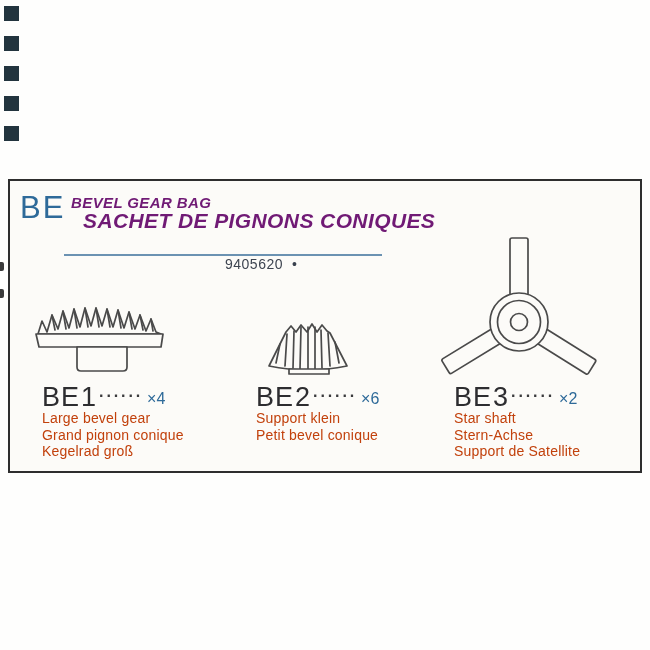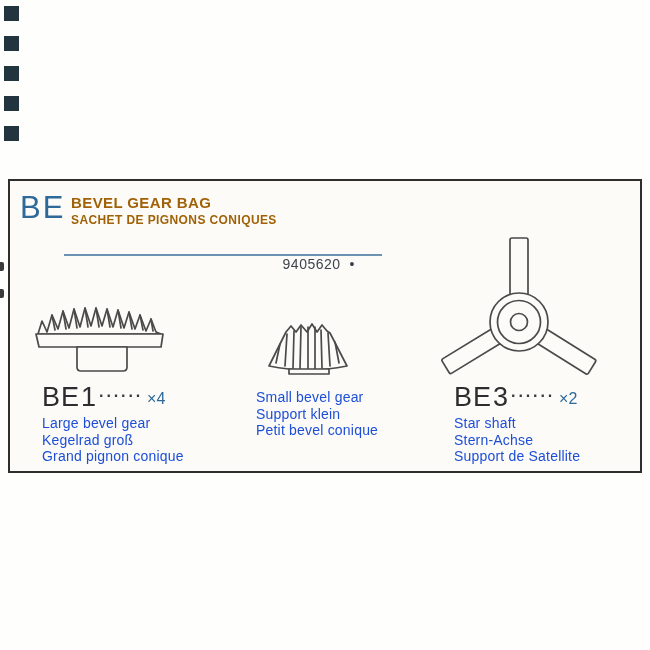--- a/index.html
+++ b/index.html
@@ -14,45 +14,45 @@
   .edge-frag{position:absolute;left:0;width:4px;height:9px;background:#3a3a3a;border-radius:0 2px 2px 0;}
   
   .panel{
     position:absolute;left:8px;top:179px;width:630px;height:290px;
     background:#fcfbf8;border:2px solid #2e2e2e;
   }
   .bag-code{
     position:absolute;left:10px;top:11px;
     font-size:31px;font-weight:500;letter-spacing:2px;color:#2e6a99;line-height:1;
   }
-  .titles{position:absolute;left:61px;top:13px;color:#a16207;font-weight:bold;}
+  .titles{position:absolute;left:61px;top:13px;color:#701a75;font-weight:bold;font-style:italic;}
   .title-line1,.title-line2{font-size:15px;letter-spacing:.4px;line-height:17px;}
-  .title-line3{font-size:12px;letter-spacing:.4px;line-height:19px;}
+  .title-line3{font-size:21px;letter-spacing:.4px;line-height:19px;margin-left:12px;}
   .title-underline{position:absolute;left:54px;top:73px;width:318px;height:2px;background:#6b92b2;}
   .item-number-row{
-    position:absolute;left:215px;top:75px;width:130px;text-align:right;
+    position:absolute;left:215px;top:75px;width:130px;text-align:left;
     font-size:14px;color:#3d4450;letter-spacing:.5px;
   }
   .item-number-bullet{margin-left:9px;font-size:14px;color:#39414e;}
   
   .drawings{position:absolute;left:0;top:0;width:650px;height:650px;pointer-events:none;}
   
   .part-col{position:absolute;top:384px;width:205px;}
   .part-col.c1{left:42px;}
   .part-col.c2{left:256px;}
   .part-col.c3{left:454px;}
   .part-code-row{white-space:nowrap;color:#2d2d30;}
   .part-code{font-size:27px;line-height:26px;letter-spacing:1px;}
   .part-index{font-size:27px;line-height:26px;margin-left:1px;}
   .leader-dots{
     display:inline-block;font-size:16px;font-weight:bold;letter-spacing:2px;
     color:#3a3a3c;transform:translateY(-5px);margin-left:3px;
   }
   .part-qty{font-size:16px;color:#2e6a99;margin-left:4px;position:relative;top:-2px;}
-  .part-names{margin-top:5px;font-size:14px;line-height:16.5px;color:#1d4ed8;letter-spacing:.2px;}
+  .part-names{font-size:14px;line-height:16.5px;color:#c2410c;letter-spacing:.2px;}
 </style>
 </head>
 <body>
 
 <div class="index-tab" style="top:6px"></div>
 <div class="index-tab" style="top:36px"></div>
 <div class="index-tab" style="top:66px"></div>
 <div class="index-tab" style="top:96px"></div>
 <div class="index-tab" style="top:126px"></div>
 
@@ -101,28 +101,30 @@
     </g>
   </g>
 </svg>
 
 <div class="part-col c1">
   <div class="part-code-row">
     <span class="part-code">BE</span><span class="part-index">1</span><span class="leader-dots">······</span><span class="part-qty">×4</span>
   </div>
   <div class="part-names">
     <div>Large bevel gear</div>
+    <div>Grand pignon conique</div>
     <div>Kegelrad groß</div>
-    <div>Grand pignon conique</div>
   </div>
 </div>
 
 <div class="part-col c2">
+  <div class="part-code-row">
+    <span class="part-code">BE</span><span class="part-index">2</span><span class="leader-dots">······</span><span class="part-qty">×6</span>
+  </div>
   <div class="part-names">
-    <div>Small bevel gear</div>
     <div>Support klein</div>
     <div>Petit bevel conique</div>
   </div>
 </div>
 
 <div class="part-col c3">
   <div class="part-code-row">
     <span class="part-code">BE</span><span class="part-index">3</span><span class="leader-dots">······</span><span class="part-qty">×2</span>
   </div>
   <div class="part-names">

